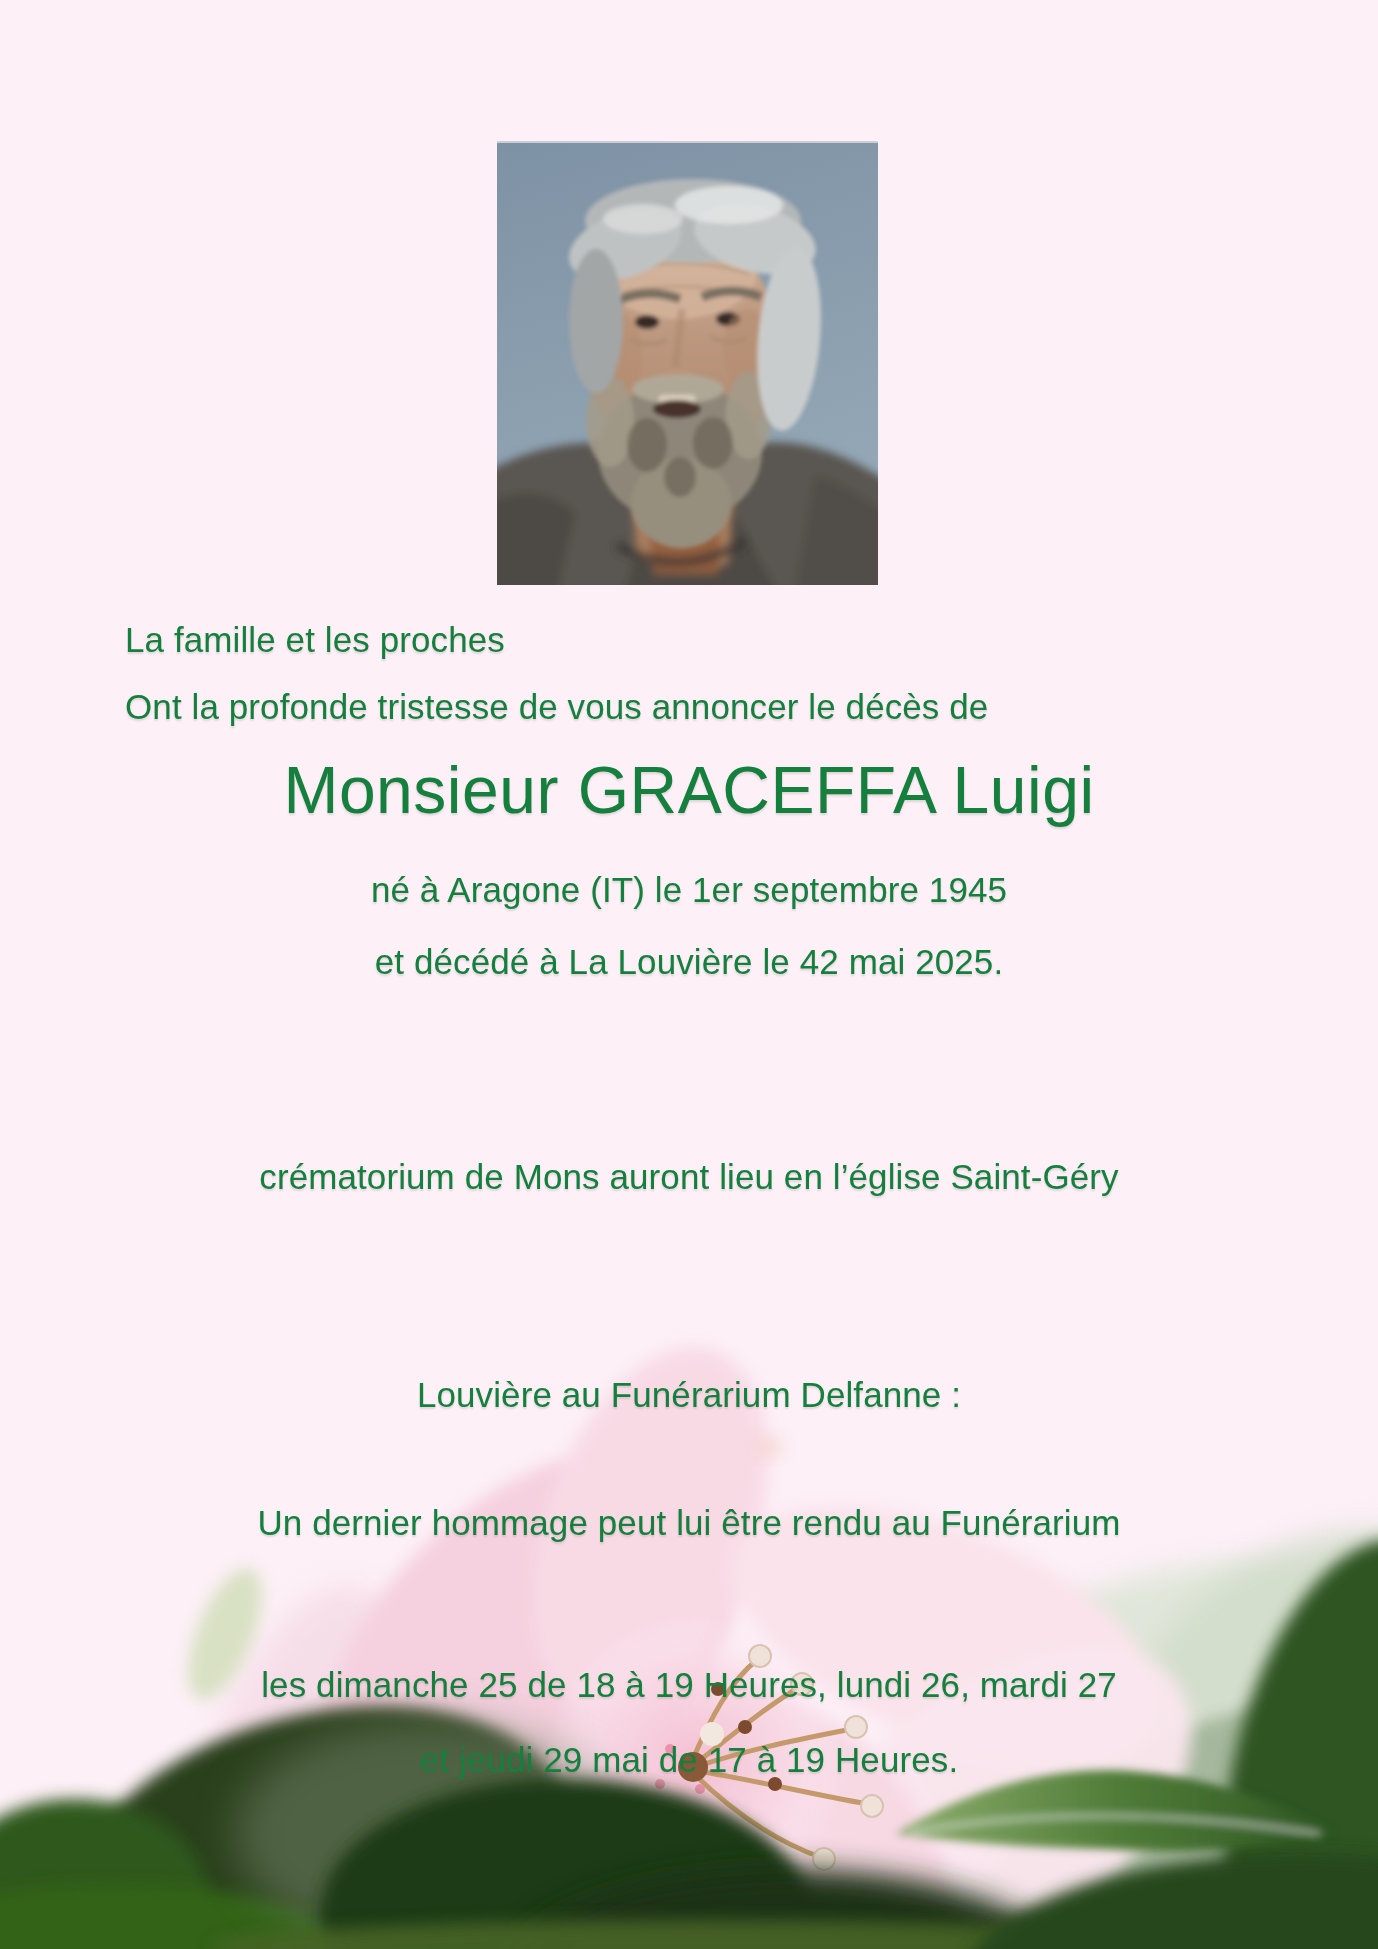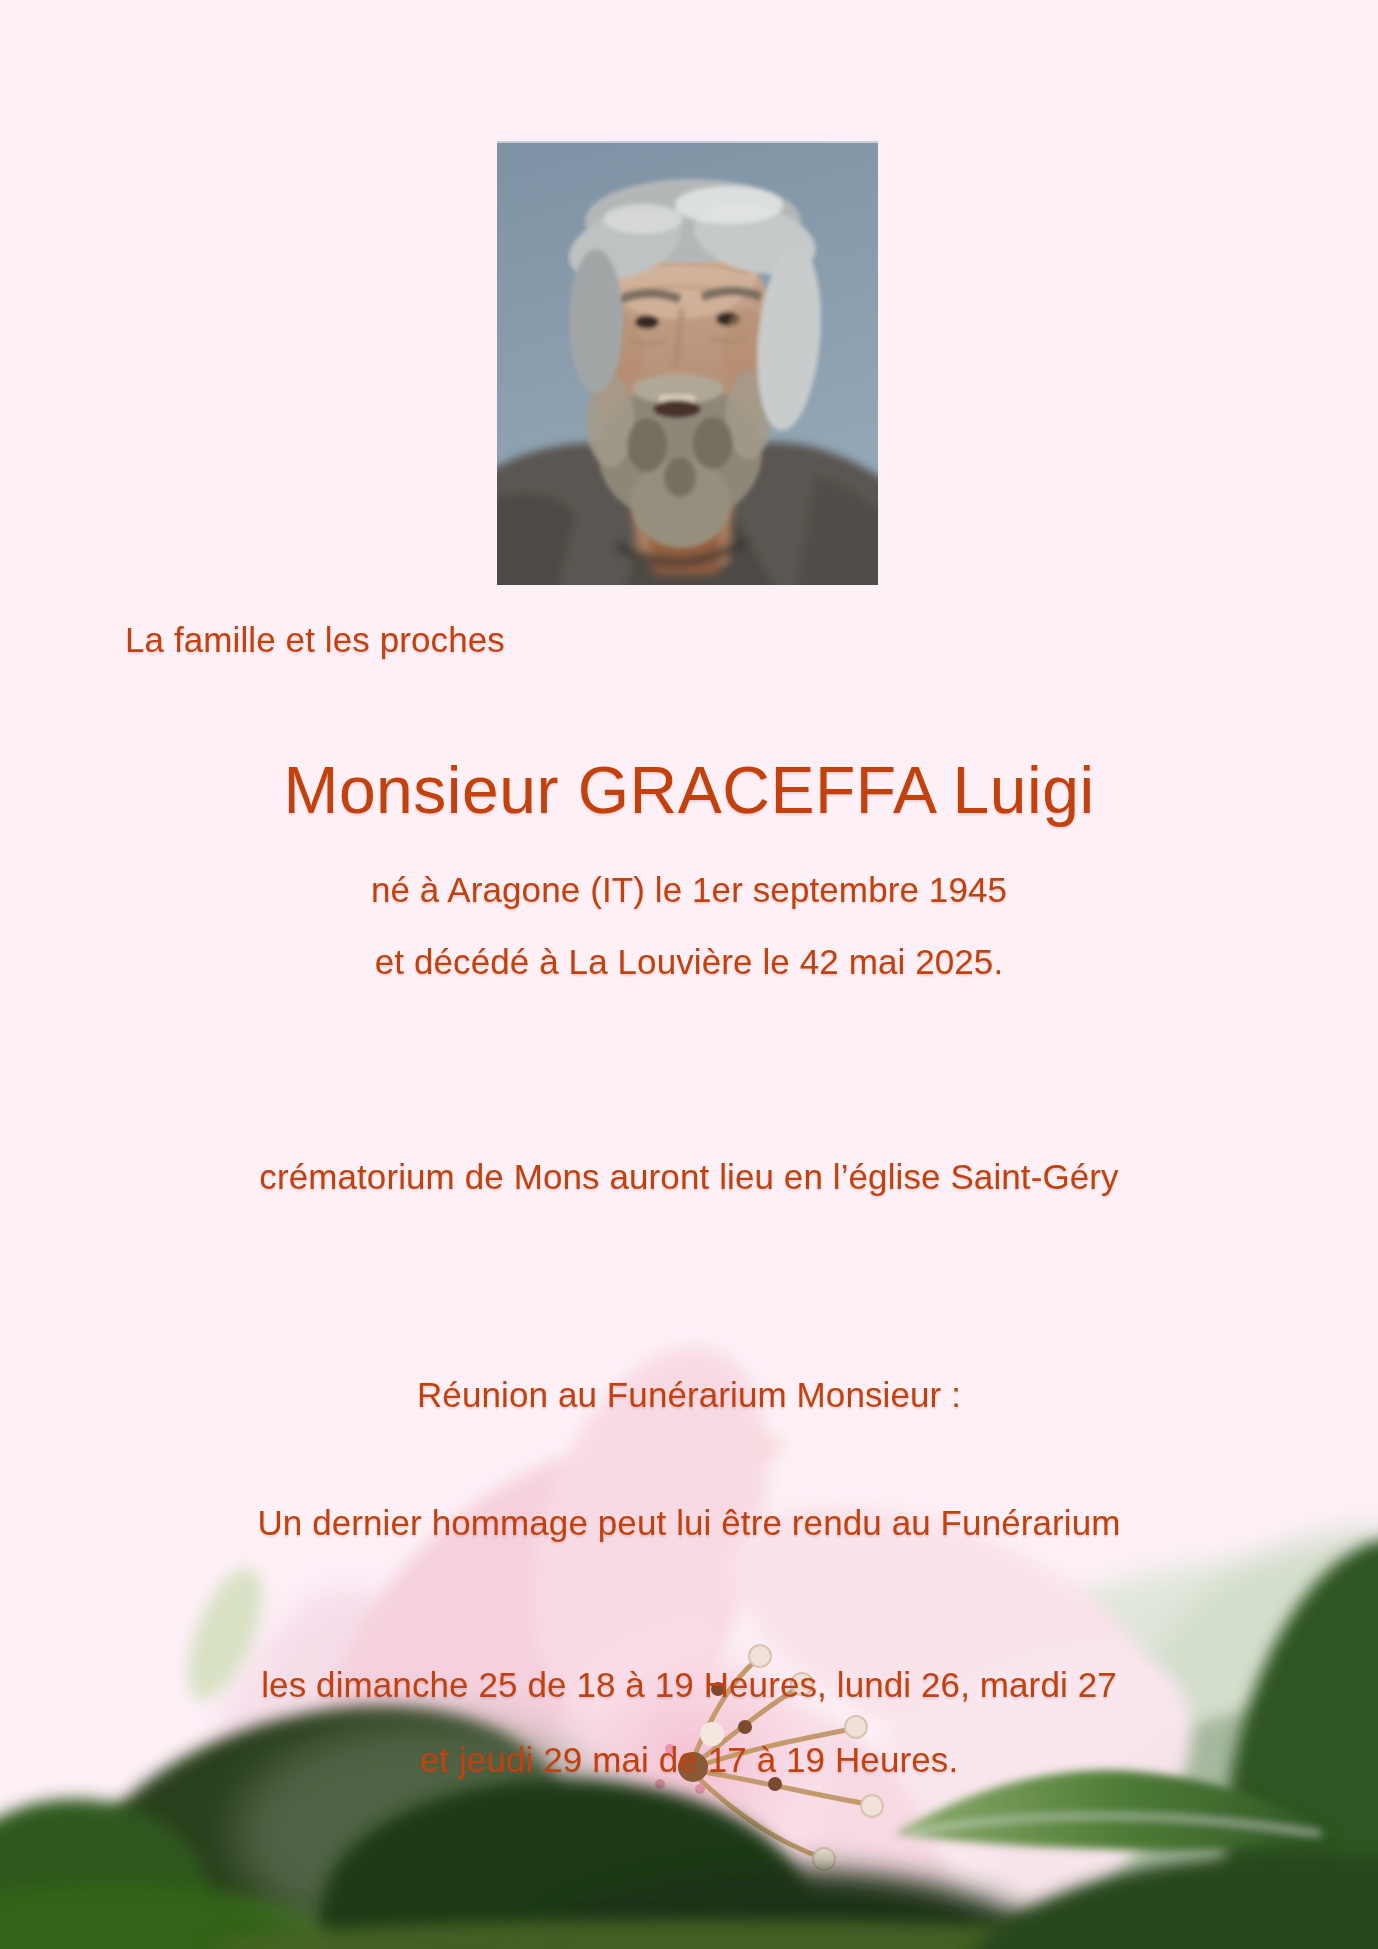--- a/index.html
+++ b/index.html
@@ -3,21 +3,21 @@
 <meta charset="utf-8">
 <style>
   html,body { margin:0; padding:0; background:#e9e4e6; }
   .page {
     position:relative;
     width:1378px; height:1949px;
     margin:0 auto;
     background:#fdf0f7;
     overflow:hidden;
     font-family:"Liberation Sans", sans-serif;
-    color:#c2410c;
+    color:#15803d;
   }
   .photo {
     position:absolute; left:497px; top:141px;
     width:381px; height:442px;
     z-index:2;
   }
   .photo svg { display:block; width:100%; height:100%; border-top:2px solid #c9ced6; }
   .flower-decoration {
     position:absolute; left:0; top:1189px;
     width:1378px; height:760px;
@@ -129,27 +129,28 @@
         <ellipse cx="258" cy="96" rx="62" ry="33" fill="#c6c9c9" transform="rotate(14 258 96)"></ellipse>
         <ellipse cx="99" cy="178" rx="27" ry="72" fill="#a3a6a7"></ellipse>
         <ellipse cx="292" cy="196" rx="31" ry="92" fill="#c9cccc" transform="rotate(5 292 196)"></ellipse>
         <ellipse cx="232" cy="62" rx="54" ry="19" fill="#e6e8e8" opacity="0.8"></ellipse>
         <ellipse cx="146" cy="76" rx="40" ry="15" fill="#dfe1e1" opacity="0.7"></ellipse>
       </g>
     </svg>
   </div>
 
   <div class="line left t-intro1">La famille et les proches</div>
+  <div class="line left t-intro2">Ont la profonde tristesse de vous annoncer le décès de</div>
   <div class="line title t-name">Monsieur GRACEFFA Luigi</div>
   <div class="line t-birth">né à Aragone (IT) le 1er septembre 1945</div>
   <div class="line t-death">et décédé à La Louvière le 42 mai 2025.</div>
 
   <div class="line t-fun2">crématorium de Mons auront lieu en l’église Saint-Géry</div>
 
-  <div class="line t-reu1">Réunion au Funérarium Monsieur :</div>
+  <div class="line t-reu1">Louvière au Funérarium Delfanne :</div>
 
   <div class="line t-hom1">Un dernier hommage peut lui être rendu au Funérarium</div>
   <div class="line t-hom2">les dimanche 25 de 18 à 19 Heures, lundi 26, mardi 27</div>
   <div class="line t-hom3">et jeudi 29 mai de 17 à 19 Heures.</div>
 
   <div class="flower-decoration">
     <svg viewBox="0 0 1378 760" preserveAspectRatio="none">
       <defs>
         <radialGradient id="fpet" cx="0.5" cy="0.5" r="0.5">
           <stop offset="0" stop-color="#f3bfd1"></stop>

